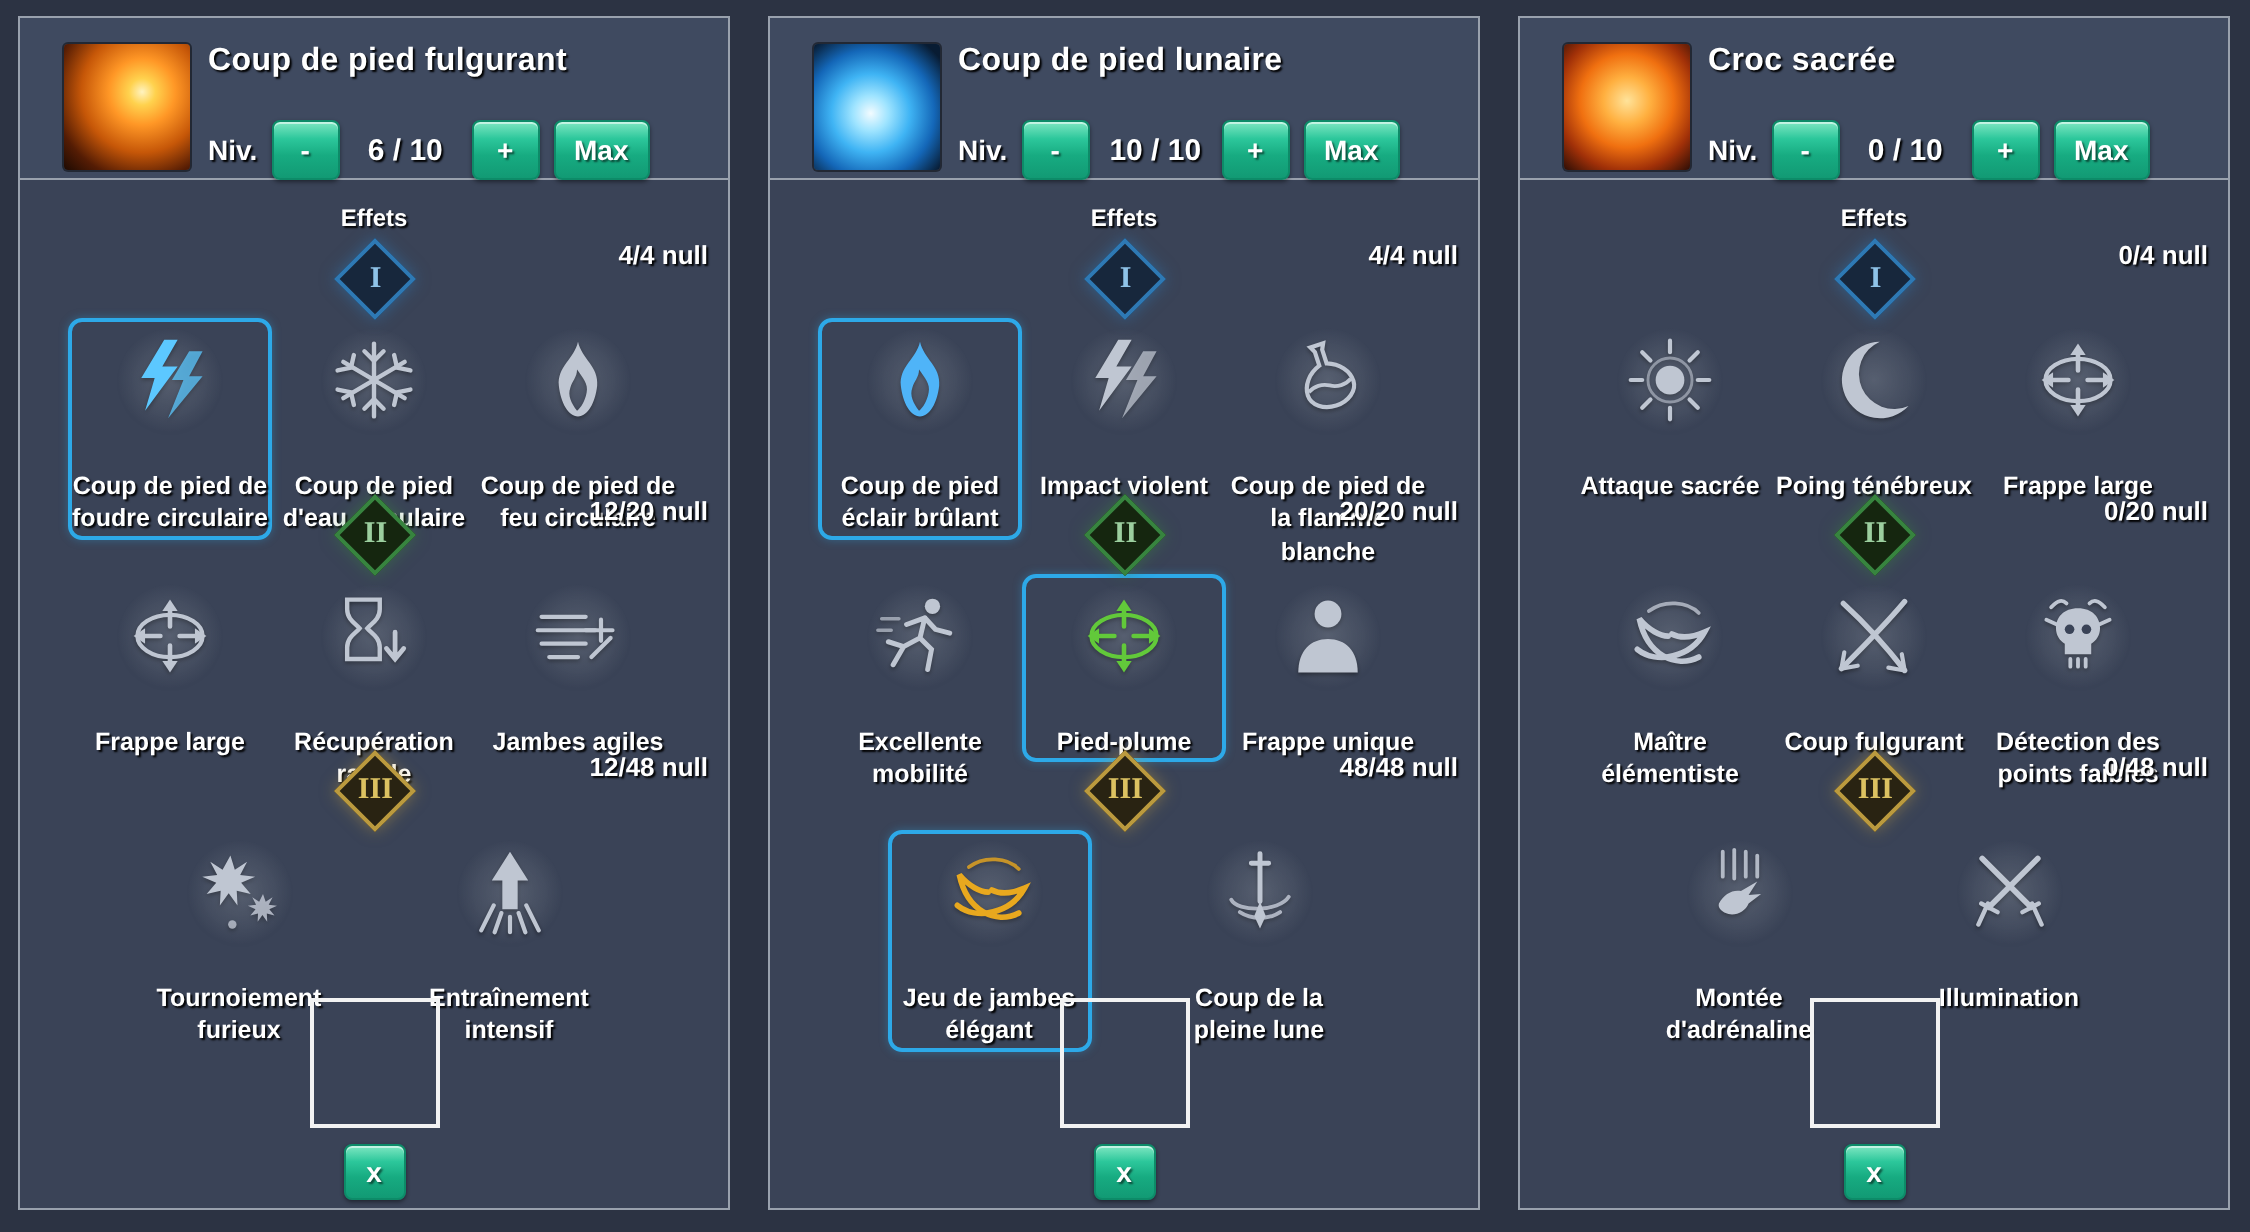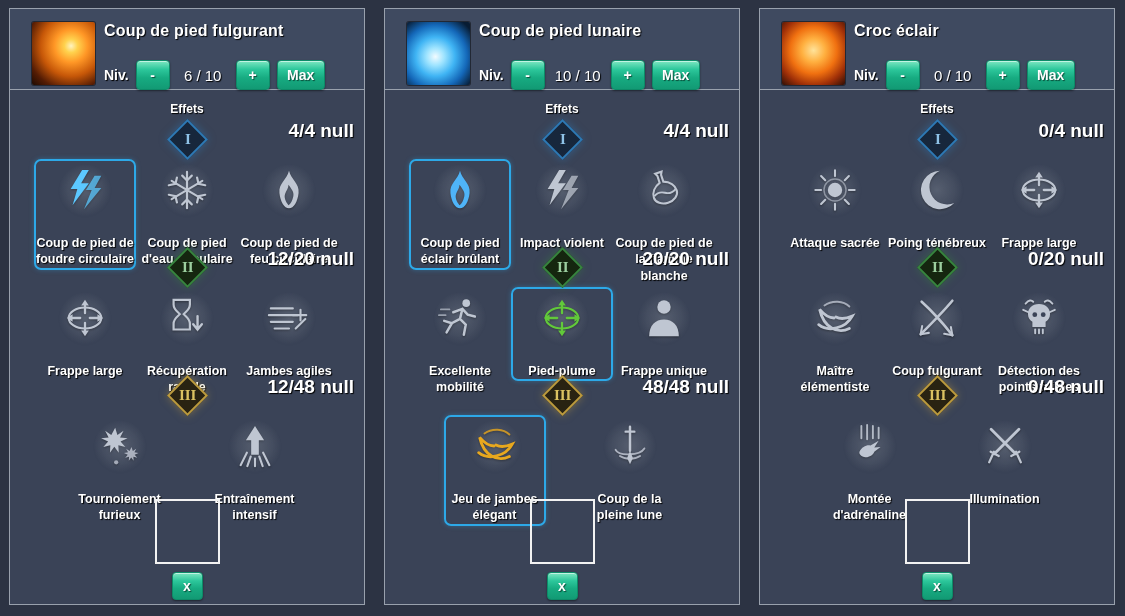--- a/index.html
+++ b/index.html
@@ -23,36 +23,36 @@
     padding:13px 0 0 22px;
   }
   .skill-art{width:63px;height:63px;flex:0 0 63px;border-radius:2px;box-shadow:0 0 0 1px rgba(0,0,0,.45);}
   .art-0{background:radial-gradient(circle at 62% 38%, #fff3c0 0%, #ffd24e 12%, #ff9726 30%, #c65708 55%, #541c04 80%, #1d0a02 100%);}
   .art-1{background:radial-gradient(circle at 45% 55%, #f2fbff 0%, #9fe4ff 18%, #3fb4f4 40%, #1467b8 65%, #081c33 90%);}
   .art-2{background:radial-gradient(circle at 50% 45%, #ffe39a 0%, #ffb040 25%, #f07010 50%, #a03008 75%, #2d0e06 100%);}
   .hinfo{margin-left:9px;}
   .skill-title{color:#fff;font-weight:bold;font-size:16px;text-shadow:1px 1px 1px #000;letter-spacing:.2px;}
   .level-row{display:flex;align-items:center;gap:7px;margin-top:20px;}
   .niv{color:#fff;font-weight:bold;font-size:14px;text-shadow:1px 1px 1px #000;}
-  .lvl{color:#fff;font-weight:normal;font-size:15px;text-shadow:1px 1px 1px #000;min-width:52px;text-align:center;}
+  .lvl{color:#fff;font-weight:bold;font-size:15px;text-shadow:1px 1px 1px #000;min-width:52px;text-align:center;}
   .tbtn{
     background:linear-gradient(180deg,#7ee7c2 0%,#2cc79b 30%,#17ab81 60%,#129a74 100%);
     border:1px solid #0d8b68;border-radius:4px;
     color:#fff;font-weight:bold;font-family:"Liberation Sans",sans-serif;
     text-shadow:1px 1px 1px rgba(0,0,0,.55);
     box-shadow:inset 0 1px 0 rgba(255,255,255,.55), 0 1px 2px rgba(0,0,0,.45);
     cursor:pointer;
   }
   .sq{width:34px;height:30px;font-size:14px;}
   .max{width:48px;height:30px;font-size:14px;}
   .panel-body{flex:1;display:flex;flex-direction:column;align-items:center;position:relative;}
   .effects{margin-top:12px;height:15px;color:#fff;font-weight:bold;font-size:12px;text-shadow:1px 1px 1px #000;}
   .tier-head{position:relative;width:100%;height:40px;margin-top:2px;display:flex;justify-content:center;align-items:center;}
   .tier-head.gap{margin-top:4px;}
-  .count{position:absolute;right:10px;top:1px;color:#fff;font-weight:bold;font-size:19px;text-shadow:1px 1px 1px #000;}
+  .count{position:absolute;right:10px;top:1px;color:#fff;font-weight:bold;font-size:13px;text-shadow:1px 1px 1px #000;}
   .diamond{width:25px;height:25px;transform:rotate(45deg);border:2px solid;display:flex;align-items:center;justify-content:center;}
   .diamond span{transform:rotate(-45deg);font-family:"Liberation Serif",serif;font-weight:bold;font-size:15px;}
   .dI{border-color:#2e79b4;background:#17273c;box-shadow:0 0 8px rgba(46,121,180,.55);} .dI span{color:#8fc3e8;}
   .dII{border-color:#37843f;background:#15260f;box-shadow:0 0 8px rgba(55,132,63,.5);} .dII span{color:#9ccf9f;}
   .dIII{border-color:#bb9a3e;background:#292312;box-shadow:0 0 8px rgba(187,154,62,.5);} .dIII span{color:#dcc261;}
   .nodes{display:flex;justify-content:center;align-items:flex-start;width:100%;height:84px;}
   .nodes.last{height:76px;gap:33px;}
   .node{
     width:102px;box-sizing:border-box;display:flex;flex-direction:column;align-items:center;
     border:2px solid transparent;border-radius:7px;padding-top:2px;cursor:pointer;
@@ -338,21 +338,21 @@
           </div>
         </div>
         <div class="slot"></div>
         <button class="tbtn close">x</button>
       </div>
     </section>
     <section class="panel">
       <header class="panel-header">
         <div class="skill-art art-2"></div>
         <div class="hinfo">
-          <div class="skill-title">Croc éclair</div>
+          <div class="skill-title">Croc sacrée</div>
           <div class="level-row">
             <span class="niv">Niv.</span>
             <button class="tbtn sq">-</button>
             <span class="lvl">0 / 10</span>
             <button class="tbtn sq">+</button>
             <button class="tbtn max">Max</button>
           </div>
         </div>
       </header>
       <div class="panel-body">

